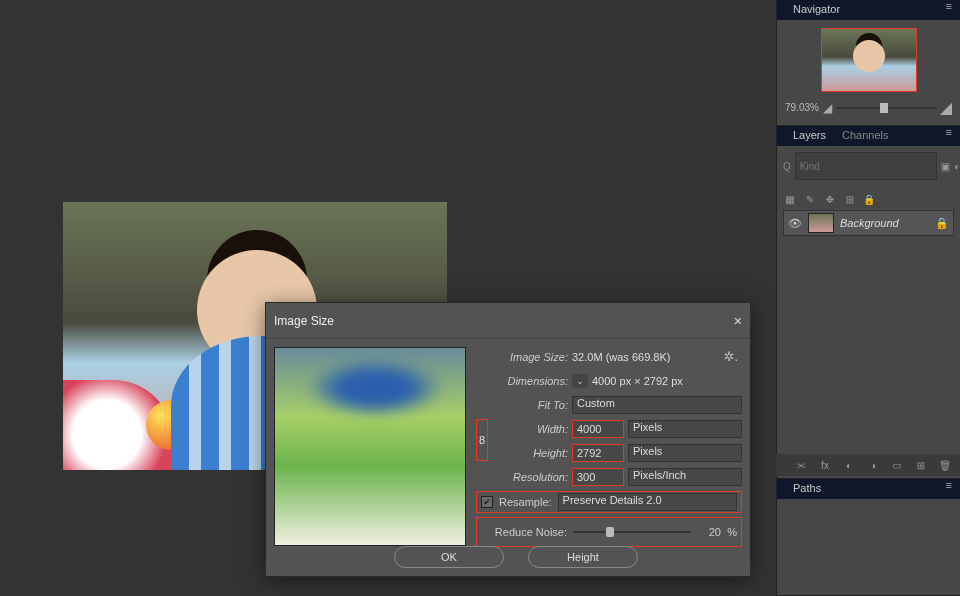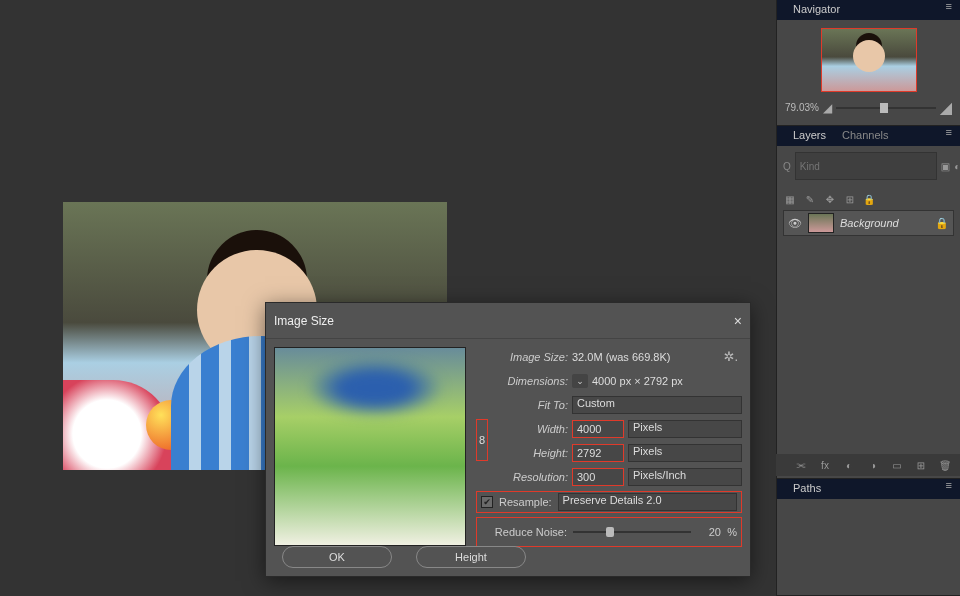--- a/index.html
+++ b/index.html
@@ -30,21 +30,21 @@
   input.inp { background:#474747; color:#ddd; border:1px solid #333; height:18px; width:52px; font-size:11px; padding:0 4px; }
   .redbox { border:1.5px solid #e03a2a !important; }
   .unit { width:114px; }
   .gear { position:absolute; right:4px; top:2px; color:#bbb; font-size:13px; cursor:pointer; }
   .checkbox { width:12px; height:12px; background:#6a6a6a; border:1px solid #222; display:inline-flex; align-items:center; justify-content:center; font-size:9px; color:#222; }
   .linkbracket { border:1.5px solid #e03a2a; width:12px; height:42px; display:flex; align-items:center; justify-content:center; font-size:11px; color:#ddd; margin-right:2px; }
   .slider { flex:1; height:2px; background:#333; position:relative; margin:0 6px; }
   .slider-thumb { position:absolute; left:28%; top:-4px; width:8px; height:10px; background:#bbb; border-radius:2px; }
   .noisewrap { border:1.5px solid #e03a2a; padding:2px 4px; display:flex; align-items:center; height:30px; }
   .resamplewrap { border:1.5px solid #e03a2a; padding:2px 4px; display:flex; align-items:center; height:22px; gap:6px; }
-  .dialog-buttons { position:absolute; bottom:8px; left:16px; right:0; display:flex; gap:24px; }
+  .dialog-buttons { position:absolute; bottom:8px; left:16px; right:0; display:flex; justify-content:center; gap:24px; }
   .dlg-btn { width:110px; height:22px; background:#535353; border:1px solid #888; border-radius:11px; color:#ddd; font-size:11px; display:flex; align-items:center; justify-content:center; cursor:pointer; }
 
   
   .panels { position:absolute; right:0; top:0; width:184px; height:596px; background:#474747; border-left:1px solid #222; display:flex; flex-direction:column; }
   .panel { border-bottom:1px solid #222; }
   .panel-header { background:#0f172a; height:20px; display:flex; align-items:flex-start; padding:0 8px; color:#ccc; font-size:11px; justify-content:space-between; }
   .tab { padding:3px 8px; cursor:pointer; }
   .tab.inactive { color:#888; }
   .nav-area { padding:8px; display:flex; flex-direction:column; align-items:center; }
   .nav-thumb { width:96px; height:64px; border:1.5px solid #e03a2a; background: linear-gradient(180deg,#6a7556 0%, #4a4a3d 45%, #aacfe3 60%, #c99 100%); position:relative; }

